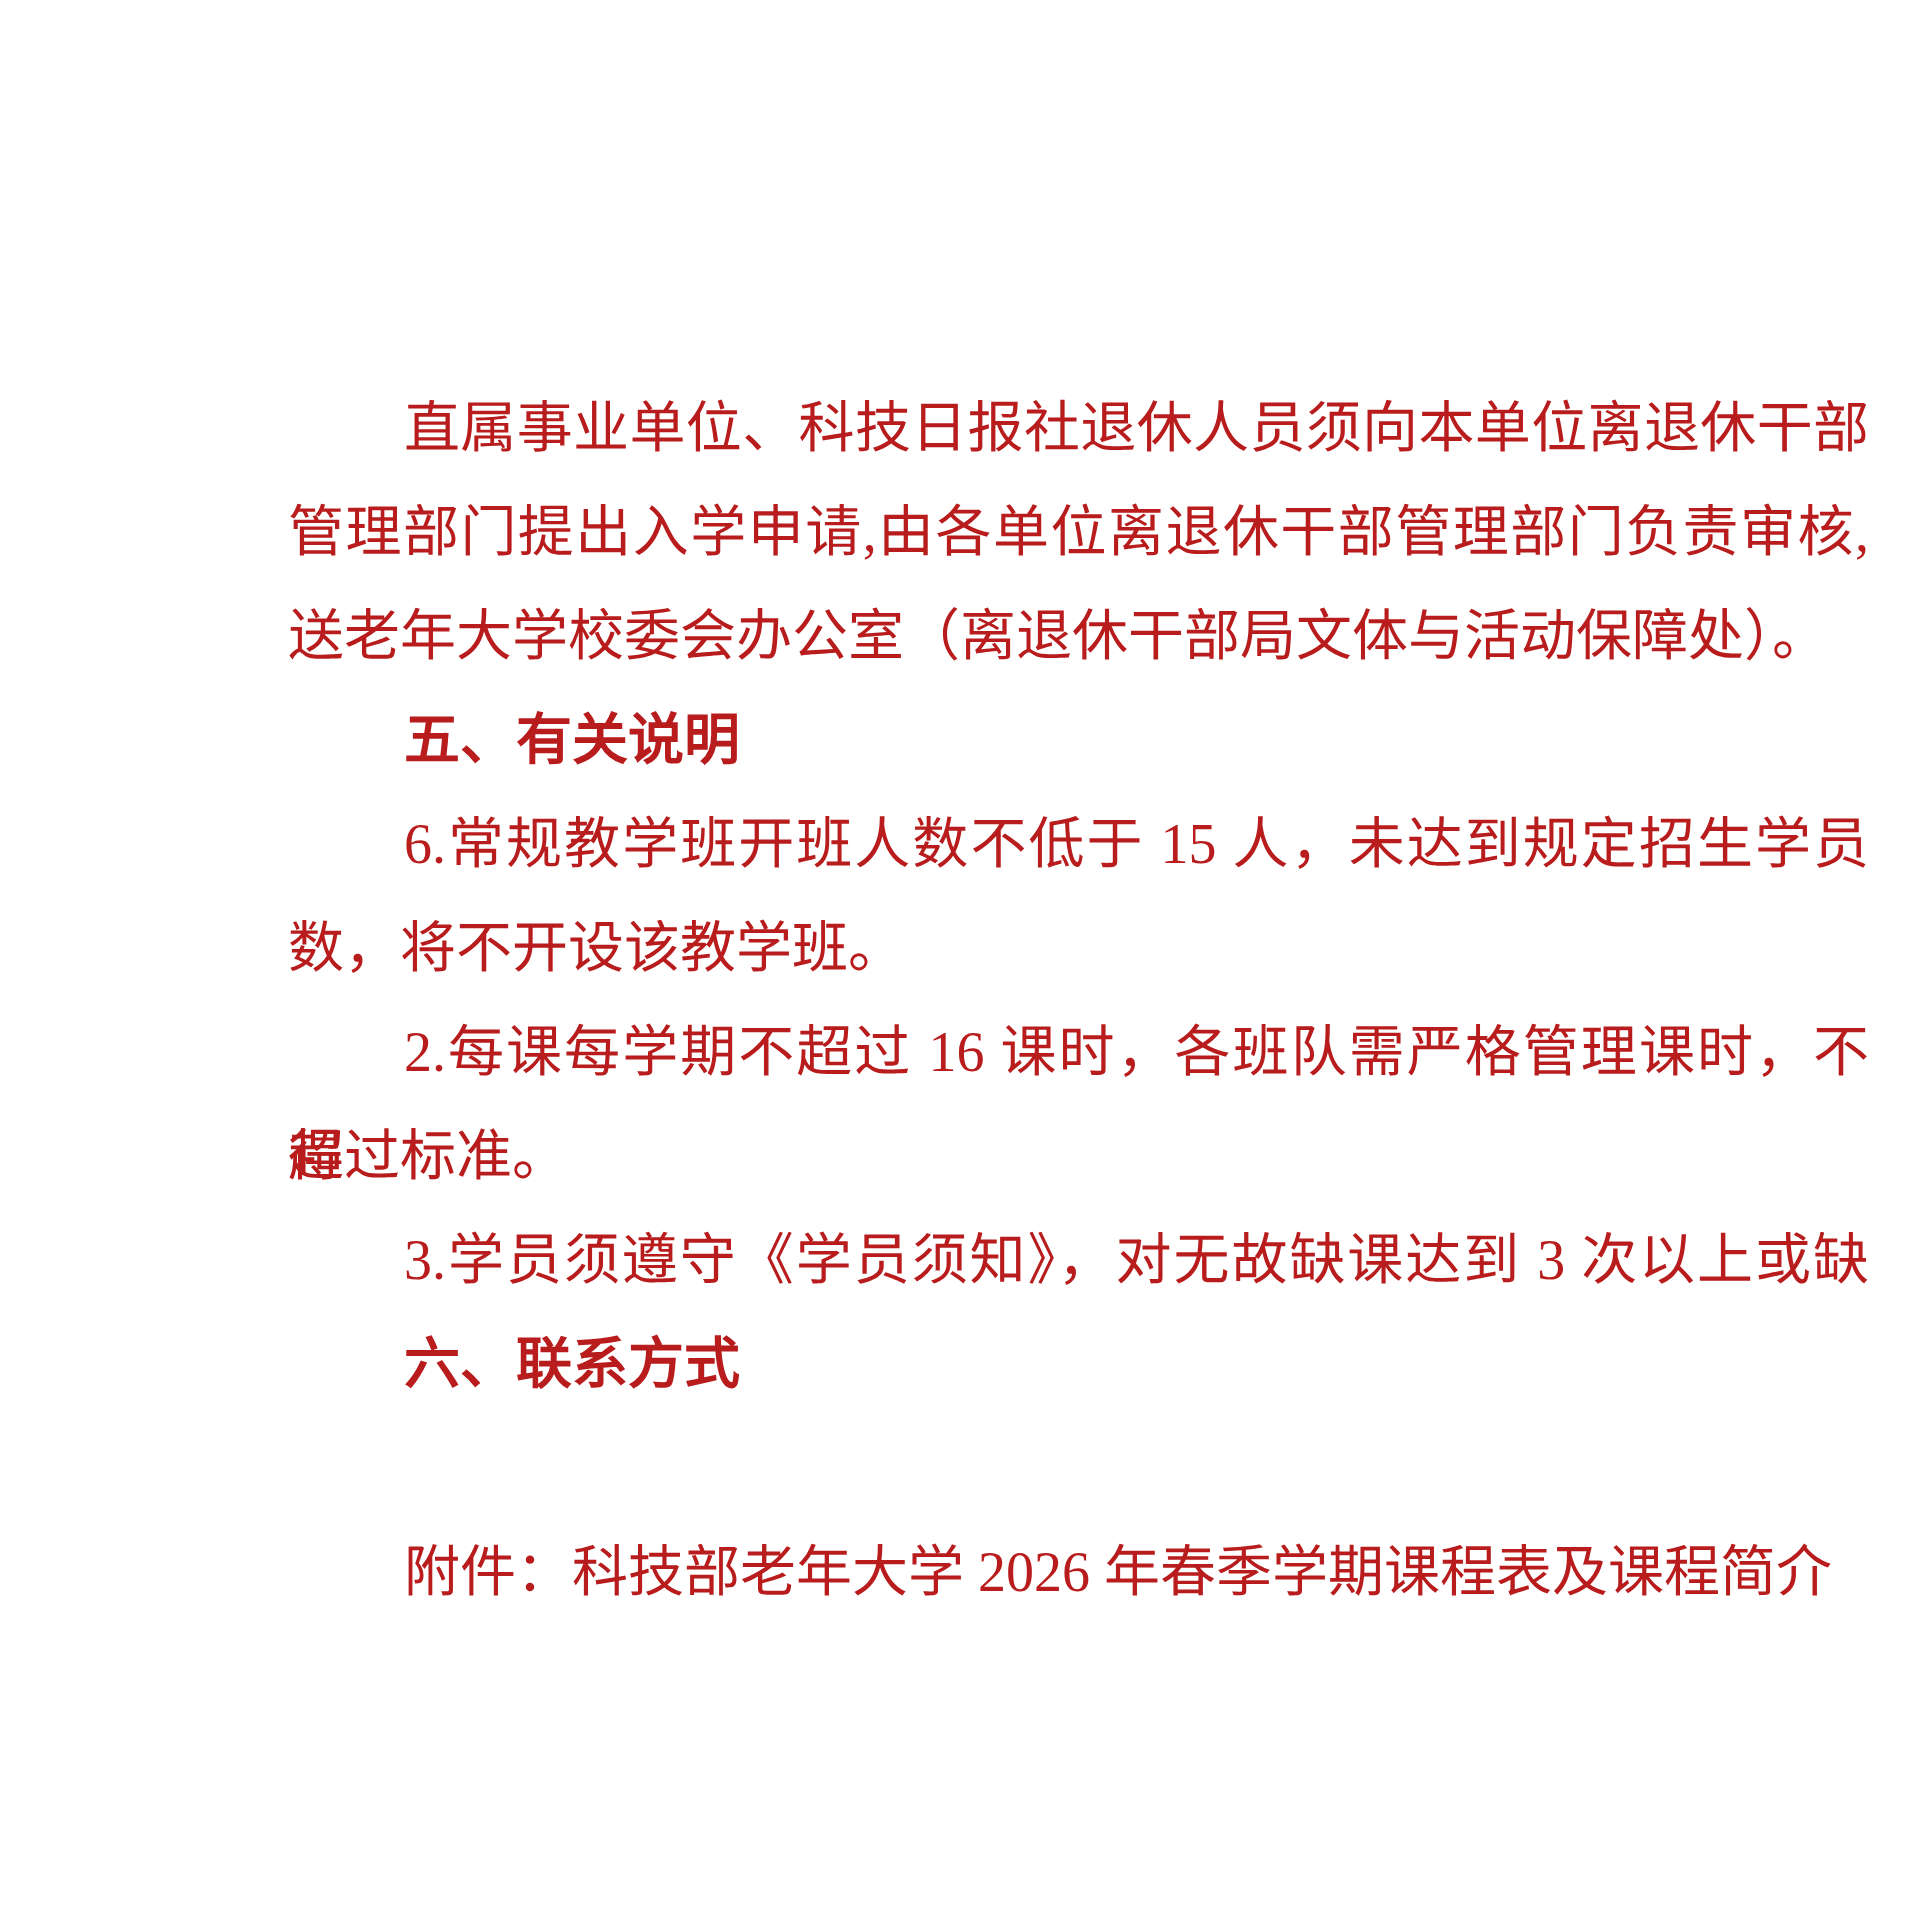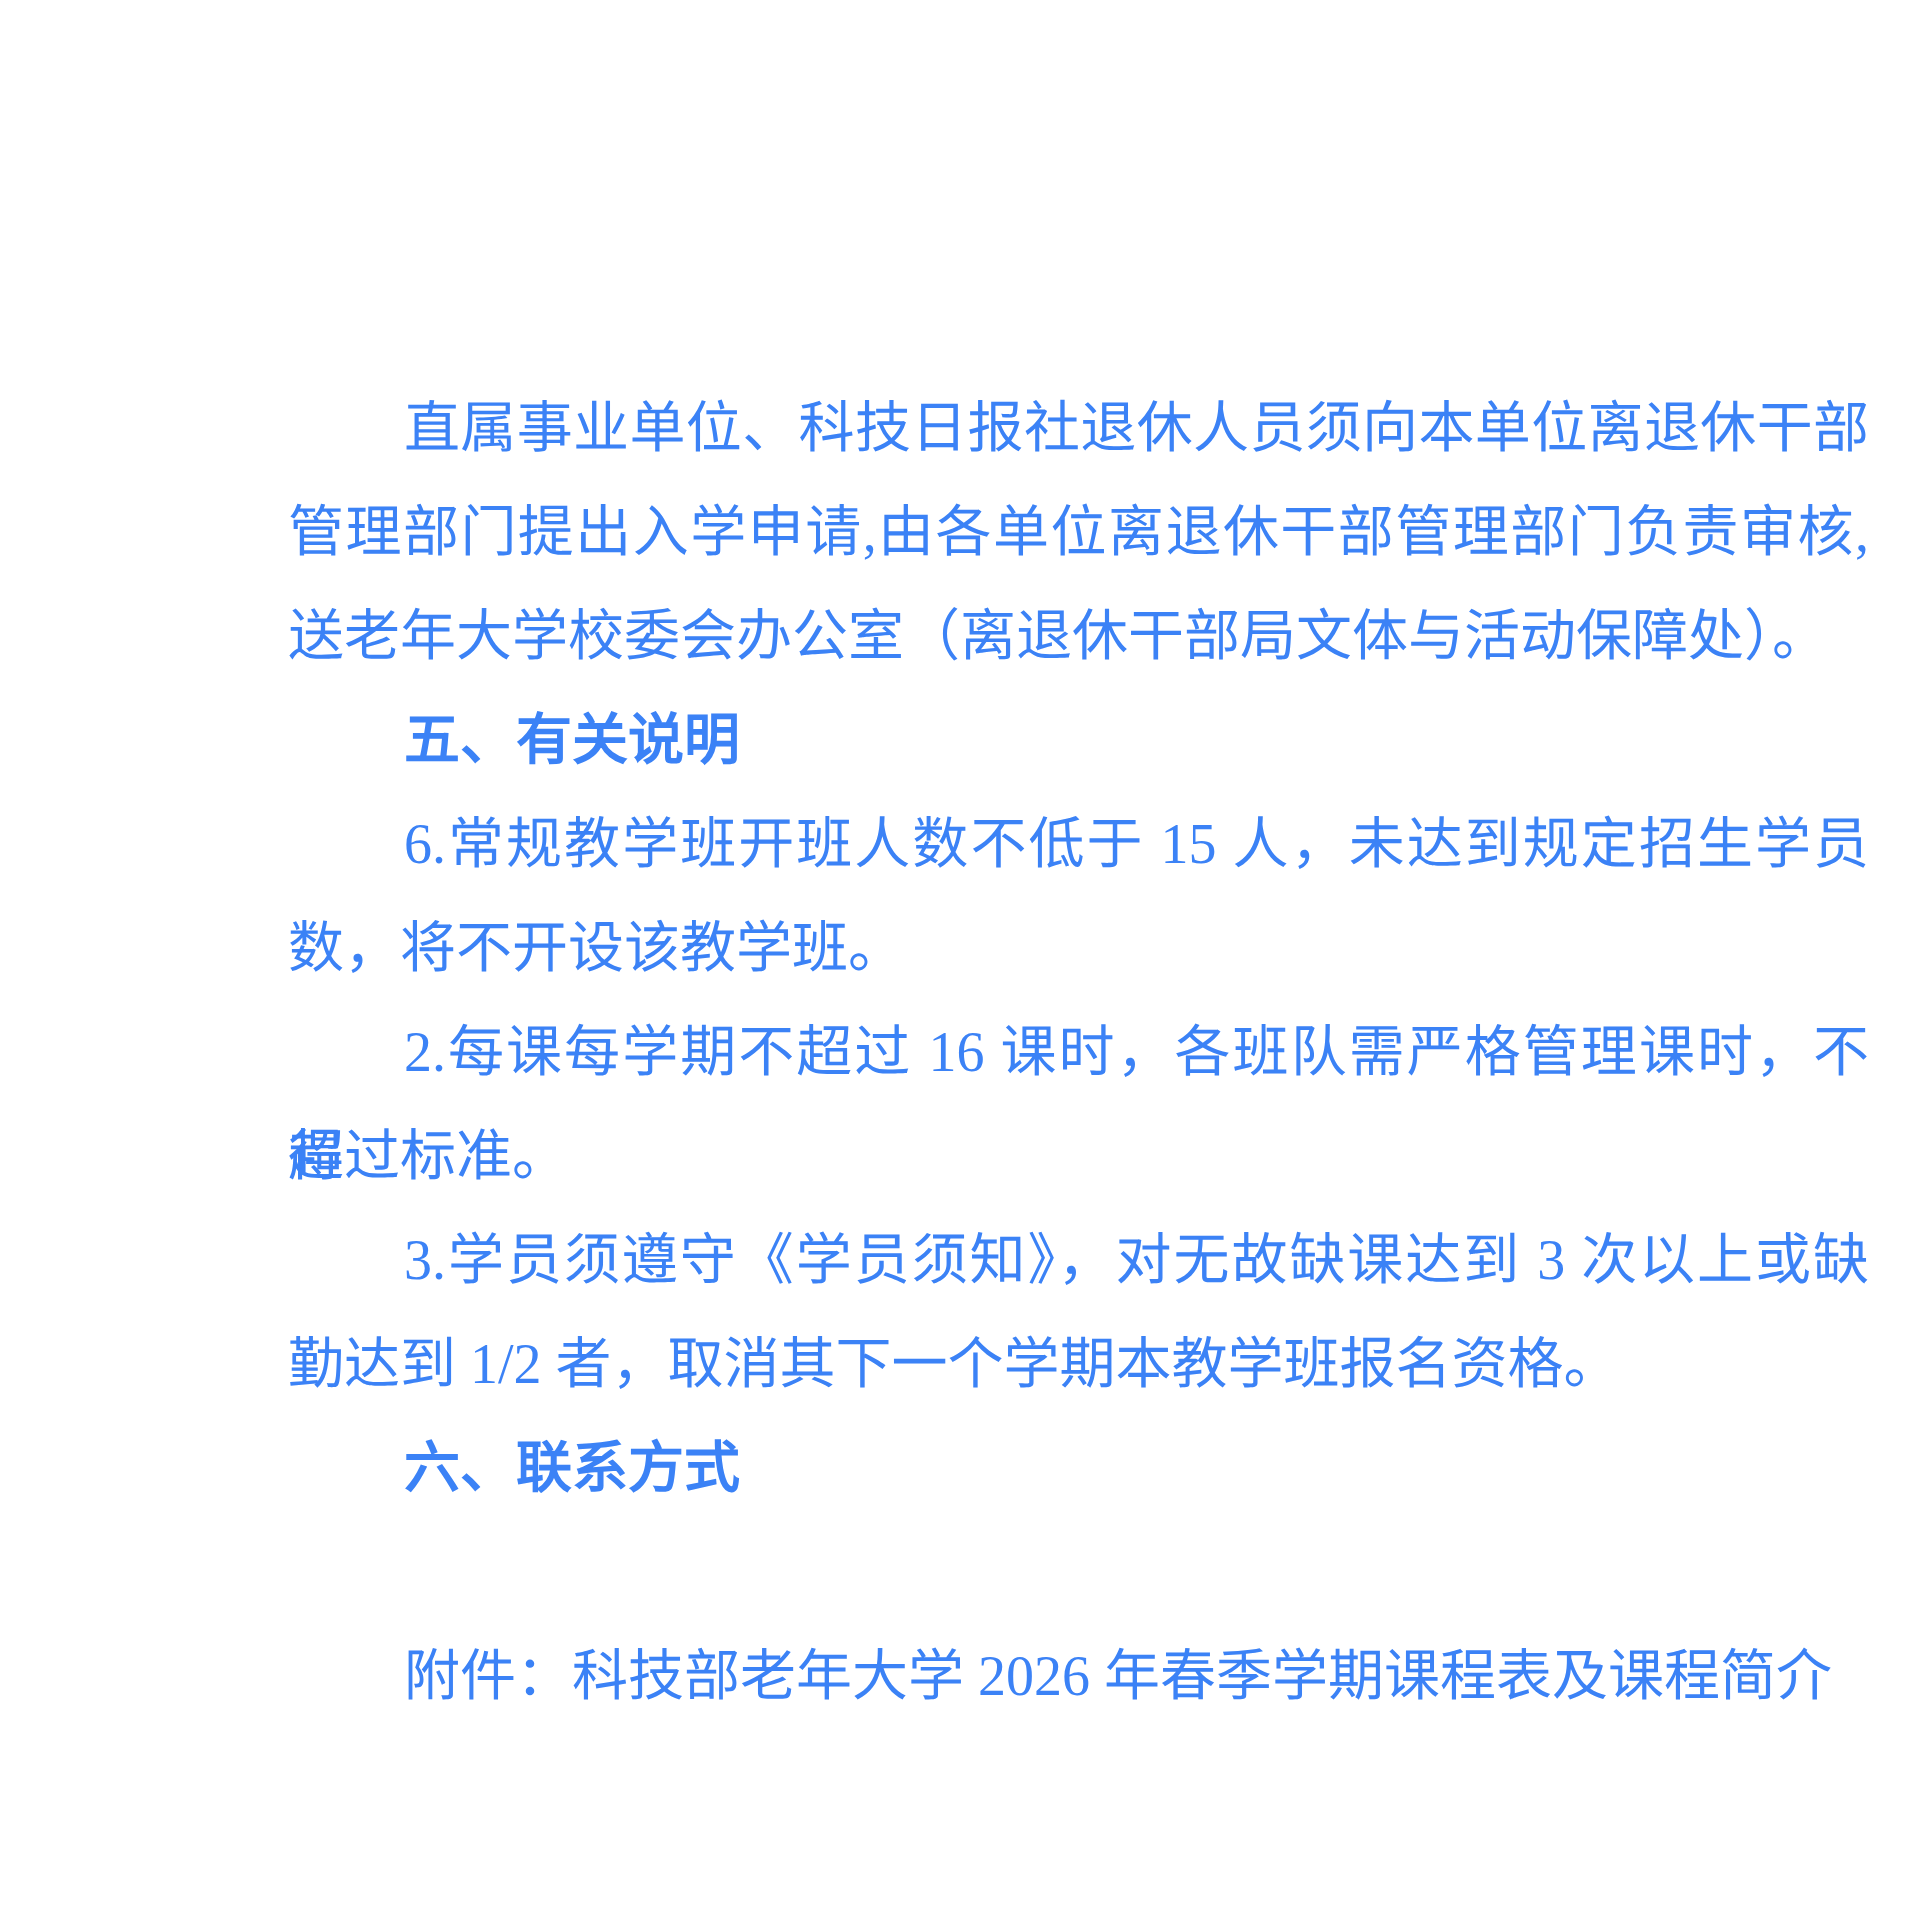--- a/index.html
+++ b/index.html
@@ -28,21 +28,21 @@
     left: 288px;
     top: 376px;
     width: 1581px;
     color: #000000;
   }
   .line {
     font-size: 56px;
     line-height: 104px;
     height: 104px;
     min-height: 104px;
-    color: #3b82f6;
+    color: #b91c1c;
     white-space: pre-wrap;
     overflow: visible;
   }
   .line.body {
     font-family: "Liberation Serif", "DejaVu Serif", serif;
     font-weight: normal;
   }
   .line.heading {
     font-family: Liberation Serif, serif;
     font-weight: bold;
@@ -66,19 +66,18 @@
   <div class="content" style="color: rgb(0, 0, 0);">
       <div class="line body indent justify">直属事业单位、科技日报社退休人员须向本单位离退休干部</div>
       <div class="line body justify">管理部门提出入学申请,由各单位离退休干部管理部门负责审核,</div>
       <div class="line body">送老年大学校委会办公室（离退休干部局文体与活动保障处）。</div>
       <div class="line heading indent">五、有关说明</div>
       <div class="line body indent justify">6.常规教学班开班人数不低于 15 人，未达到规定招生学员</div>
       <div class="line body">数，将不开设该教学班。</div>
       <div class="line body indent justify">2.每课每学期不超过 16 课时，各班队需严格管理课时，不得</div>
       <div class="line body">超过标准。</div>
       <div class="line body indent justify">3.学员须遵守《学员须知》，对无故缺课达到 3 次以上或缺</div>
-      <div class="line body">勤达到 1/2 者，取消其下一个学期本教学班报名资格。</div>
       <div class="line heading indent">六、联系方式</div>
       <div class="line blank"></div>
       <div class="line body indent">附件：科技部老年大学 2026 年春季学期课程表及课程简介</div>
     </div>
 </div>
 
 
 </body></html>

